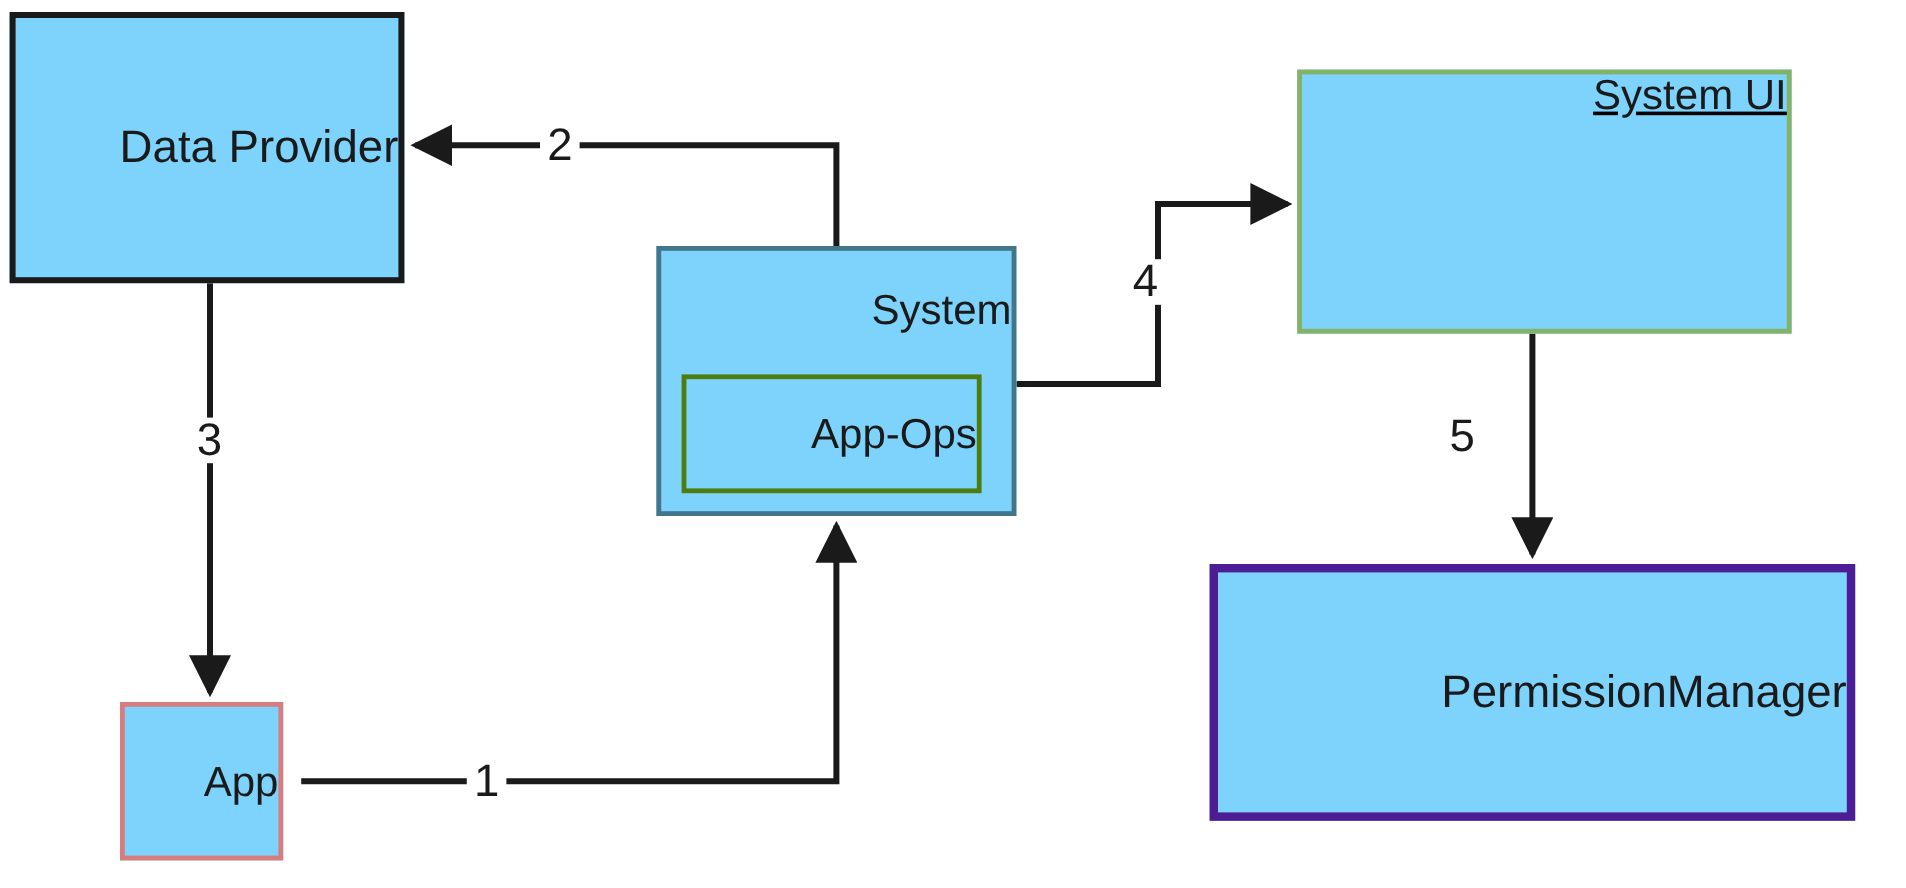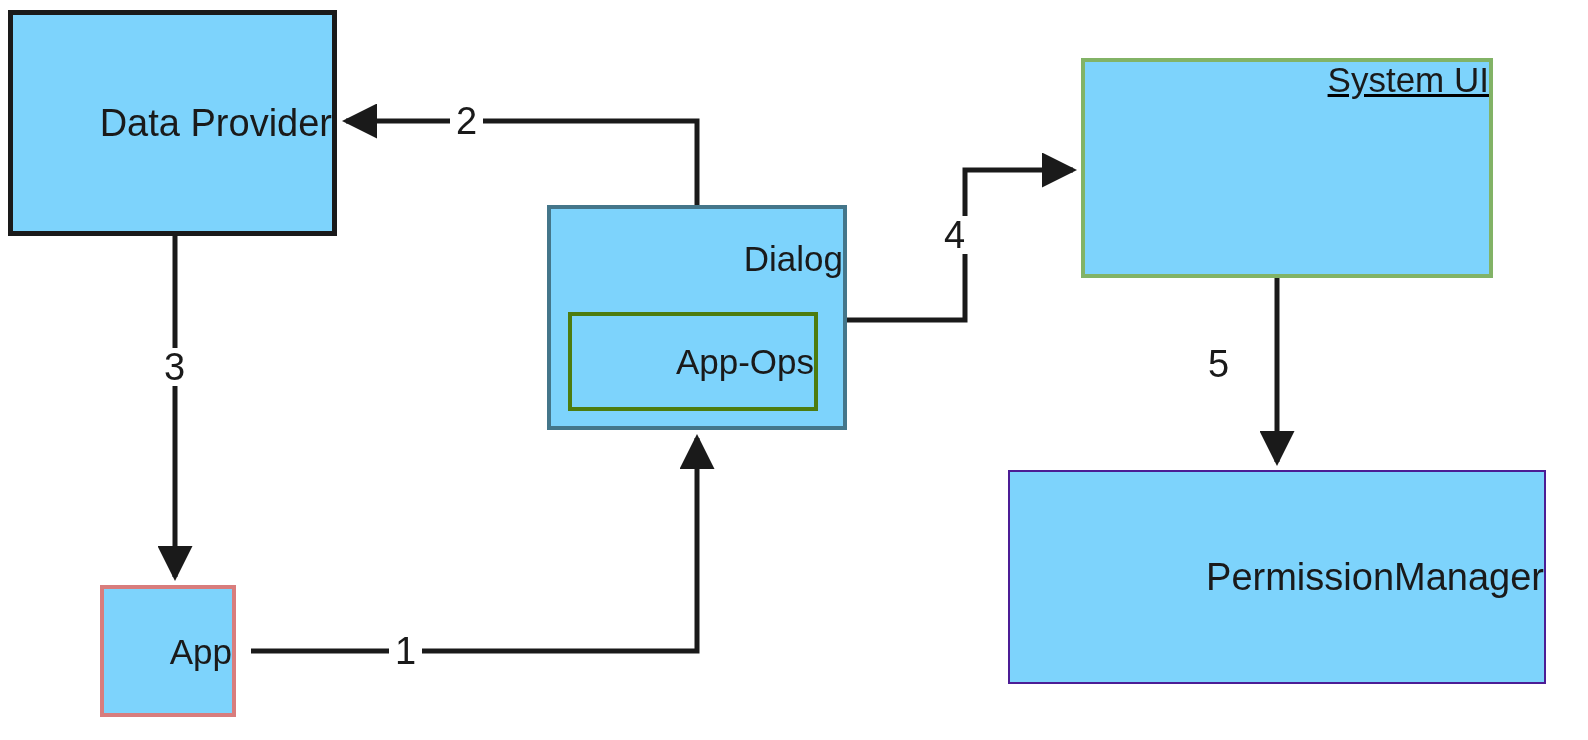--- a/index.html
+++ b/index.html
@@ -72,21 +72,21 @@
 
   #node-app {
     left: 100px; top: 585px; width: 136px; height: 132px;
     border: 4px solid #d87d7d;
     align-items: center;
   }
   #node-app .node-label { font-size: 35px; }
 
   #node-permission-manager {
     left: 1008px; top: 470px; width: 538px; height: 214px;
-    border: 2px solid #4c1d95;
+    border: 7px solid #4c1d95;
     align-items: center;
   }
   #node-permission-manager .node-label { font-size: 38px; }
 
   
   #edge-layer {
     position: absolute;
     left: 0; top: 0;
     width: 1588px; height: 740px;
     pointer-events: none;
@@ -141,21 +141,21 @@
   <div class="edge-label" id="edge-label-2">2</div>
   <div class="edge-label" id="edge-label-3">3</div>
   <div class="edge-label" id="edge-label-4">4</div>
   <div class="edge-label" id="edge-label-5">5</div>
 
   <div class="node" id="node-data-provider">
     <span class="node-label">Data Provider</span>
   </div>
 
   <div class="node" id="node-system">
-    <span class="node-label">Dialog</span>
+    <span class="node-label">System</span>
   </div>
 
   <div class="node" id="node-app-ops">
     <span class="node-label">App-Ops</span>
   </div>
 
   <div class="node" id="node-system-ui">
     <span class="node-label">System UI</span>
   </div>
 

